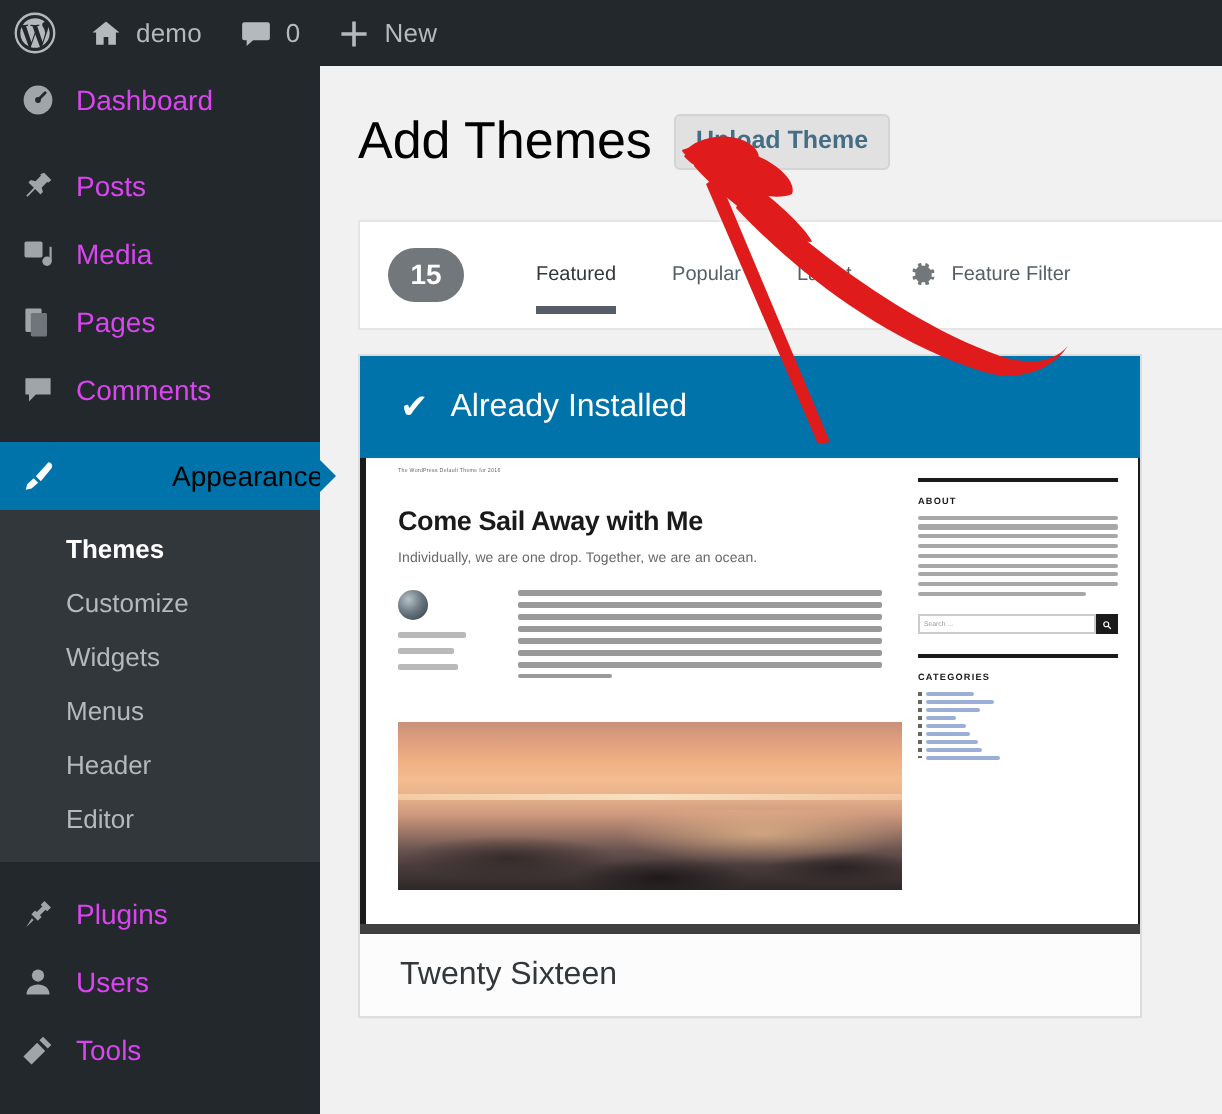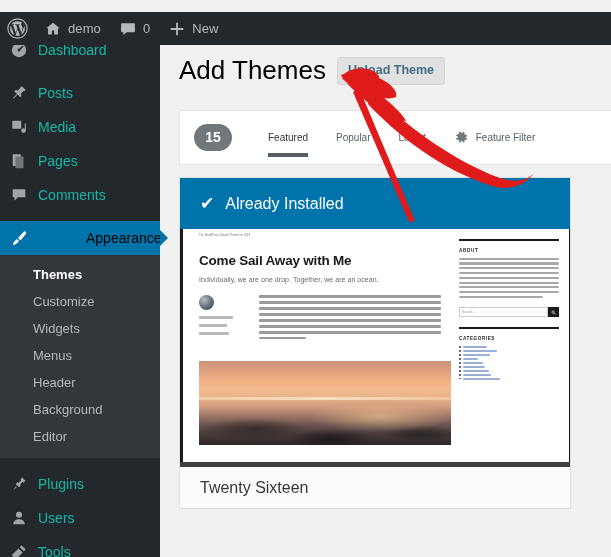--- a/index.html
+++ b/index.html
@@ -6,21 +6,21 @@
   html, body {
     width: 611px; height: 557px;
     overflow: hidden;
     font-family: "Liberation Sans", sans-serif;
     background: #f1f1f1;
   }
   #app { position: relative; width: 611px; height: 557px; overflow: hidden; }
 
   
   .adminbar {
-    position: absolute; top: 12px; left: 0;
+    position: absolute; top: 0; left: 0;
     width: 611px; height: 33px;
     background: #23282d;
     display: flex; align-items: center;
     color: #b4b9be;
     font-size: 13px;
     z-index: 30;
   }
   .ab-item {
     display: flex; align-items: center; gap: 6px;
     height: 33px; padding: 0 9px;
@@ -37,21 +37,21 @@
     position: absolute; top: 33px; left: 0;
     width: 160px; height: 524px;
     background: #23282d;
     z-index: 20;
   }
   .menu-group { padding: 0; }
   .sep { height: 9px; }
   .menu-item {
     display: flex; align-items: center;
     height: 34px; padding-left: 9px;
-    color: #14b8a6; font-size: 14px;
+    color: #d946ef; font-size: 14px;
     position: relative; cursor: pointer;
   }
   .menu-item .mi-ico {
     width: 20px; height: 20px; margin-right: 9px;
     display: flex; align-items: center; justify-content: center;
     flex: 0 0 20px;
   }
   .menu-item .mi-ico svg { display: block; }
   .menu-item.current {
     background: #0073aa; color: #000000; font-weight: 400; gap: 48px;
@@ -358,21 +358,20 @@
           </svg>
       </span>
       <span>Appearance</span>
     </div>
     <div class="submenu">
       <span class="sub-item current">Themes</span>
       <span class="sub-item">Customize</span>
       <span class="sub-item">Widgets</span>
       <span class="sub-item">Menus</span>
       <span class="sub-item">Header</span>
-      <span class="sub-item">Background</span>
       <span class="sub-item">Editor</span>
     </div>
     <div class="sep"></div>
     <div class="menu-group">
       <div class="menu-item">
         <span class="mi-ico">
           <svg width="18" height="18" viewBox="0 0 20 20">
               <path fill="#a0a5aa" d="M13.6 2.8l3.6 3.6-2.1 2.1-.9-.9-3.1 3.1.9.9-2.1 2.1-3.6-3.6 2.1-2.1.9.9 3.1-3.1-.9-.9zM6.6 12.4l1 1-4.2 3.9 3.2-4.9z"></path>
             </svg>
         </span>

